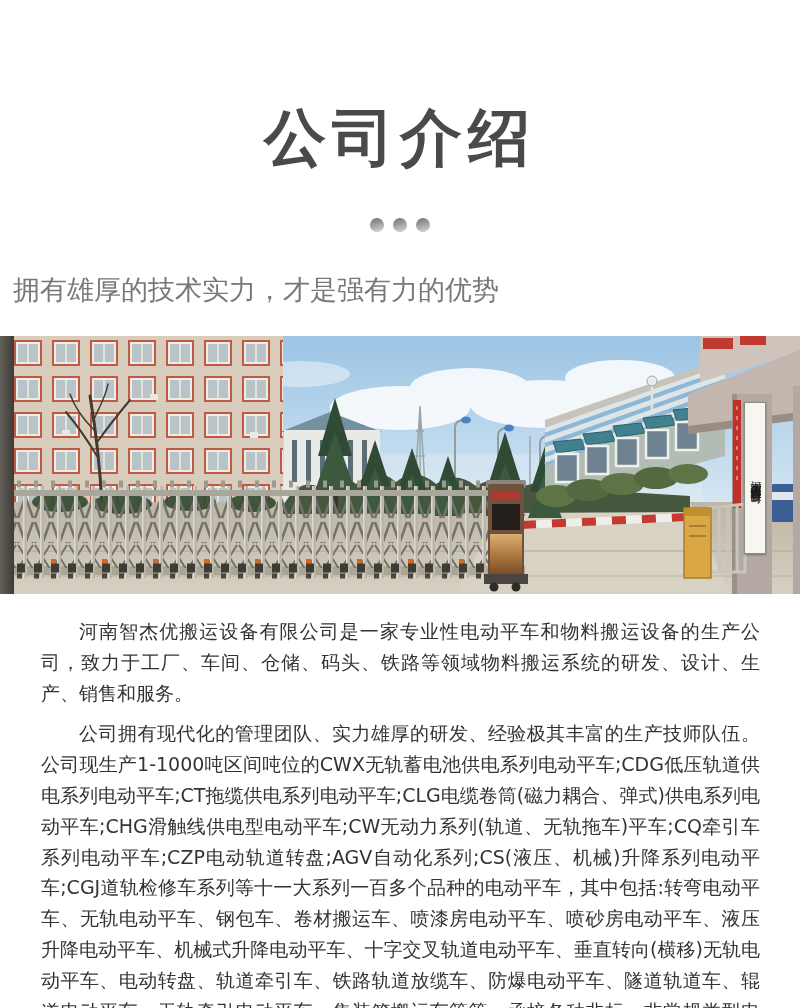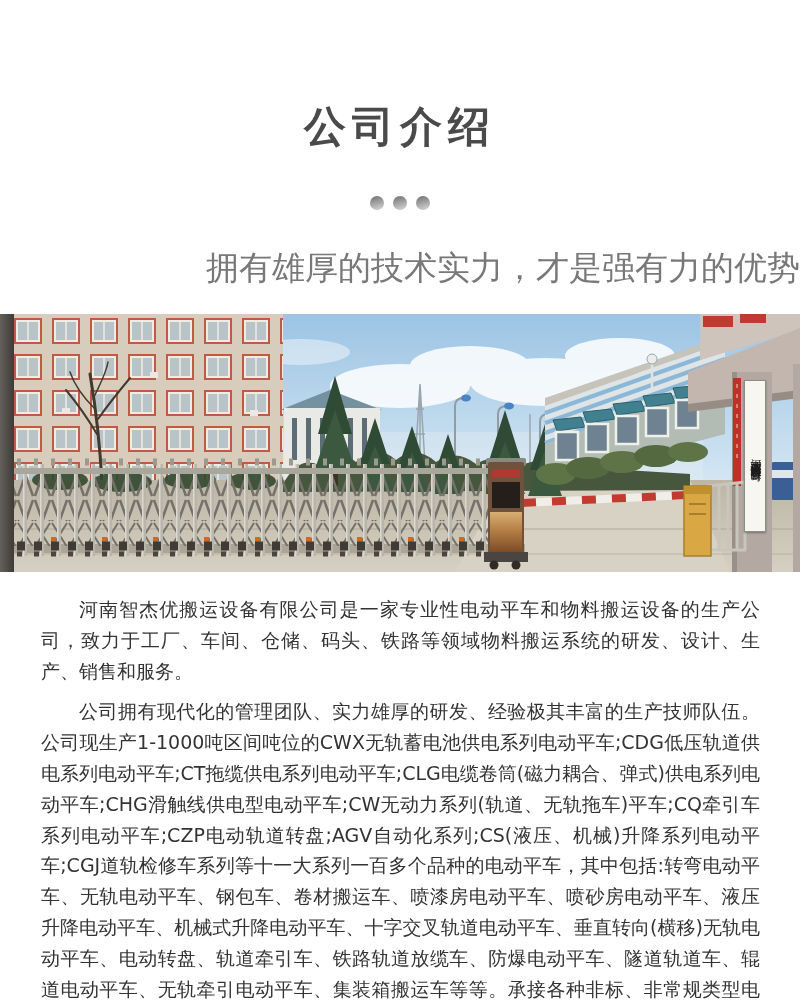--- a/index.html
+++ b/index.html
@@ -4,31 +4,31 @@
 <style>
   html,body{margin:0;padding:0;}
   body{
     width:800px;height:1008px;overflow:hidden;background:#ffffff;
     font-family:"DejaVu Sans","Liberation Sans",sans-serif;
   }
   .page{width:800px;height:1008px;position:relative;background:#fff;}
   
   .header{padding-top:104px;text-align:center;}
   .page-title{
-    margin:0;font-size:42px;line-height:1.1;font-weight:bold;
+    margin:0;font-size:62px;line-height:1.1;font-weight:bold;
     color:#4a4a4a;letter-spacing:6px;
   }
   .dots{margin-top:46px;display:flex;justify-content:center;gap:9px;}
   .dot{
     width:14px;height:14px;border-radius:50%;
     background:linear-gradient(165deg,#7f7f7f 15%,#c9c9c9 85%);
   }
   .subtitle{
-    margin:42px 0 0 0;font-size:33px;line-height:32px;color:#787878;
-    text-align:right;letter-spacing:0px;font-weight:normal;
+    margin:42px 0 0 13px;font-size:27px;line-height:32px;color:#787878;
+    text-align:left;letter-spacing:0px;font-weight:normal;
   }
   
   .photo{
     position:relative;width:800px;height:258px;margin-top:30px;
     overflow:hidden;background:#bcd6ea;
   }
   .photo svg{display:block;}
   .gate-sign{
     position:absolute;left:744px;top:66px;width:22px;height:152px;
     box-sizing:border-box;background:#f7f6f1;border:1px solid #8d8d85;

